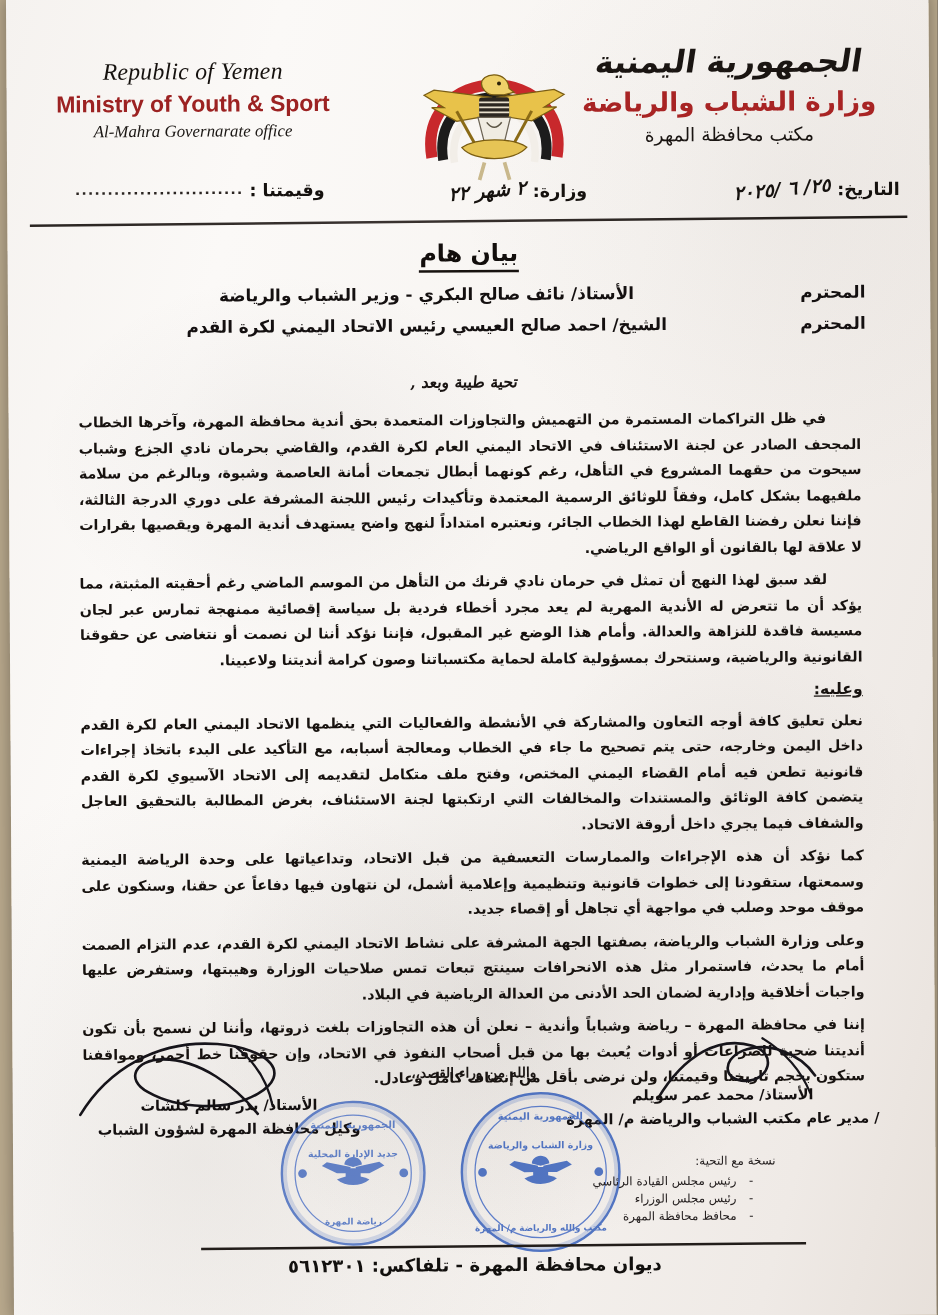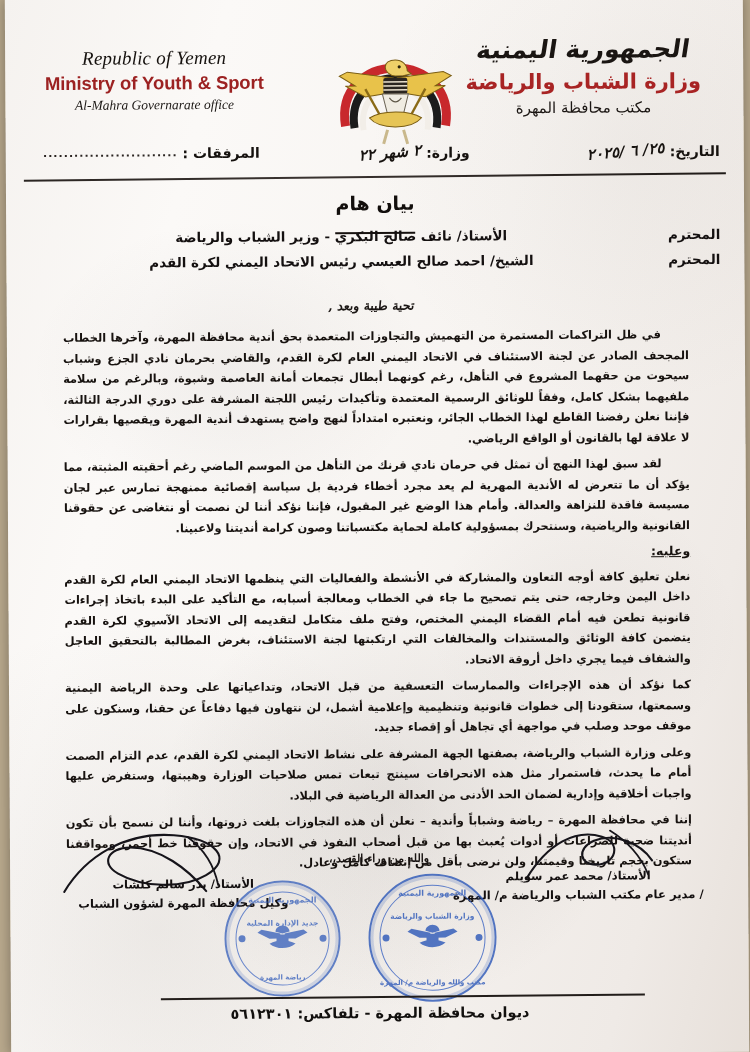--- a/index.html
+++ b/index.html
@@ -194,21 +194,21 @@
     top: 196px;
     text-align: center;
     font-family: "DejaVu Sans", sans-serif;
     font-weight: bold;
     font-size: 19px;
     color: #120e0c;
     letter-spacing: 5px;
   }
   .doc-title span {
     border-bottom: 2px solid #17120f;
-    padding-bottom: 18px;
+    padding-bottom: 2px;
   }
 
   
   .recips {
     position: absolute;
     left: 24px;
     right: 24px;
     top: 232px;
   }
   .recip-line {
@@ -216,21 +216,21 @@
     align-items: baseline;
     justify-content: flex-start;
     margin-bottom: 9px;
     font-family: "DejaVu Sans", sans-serif;
     font-weight: bold;
     font-size: 13.5px;
     color: #141010;
   }
   .recip-hon {
     width: 108px;
-    text-align: right;
+    text-align: center;
     flex: 0 0 auto;
   }
   .recip-txt {
     flex: 1 1 auto;
     text-align: center;
     padding-left: 40px;
   }
 
   .greeting {
     position: absolute;
@@ -440,21 +440,21 @@
       <div class="meta-row">
         <div class="meta-date">
           <span>التاريخ:</span>
           <span class="hand">٢٥/ ٦ /٢٠٢٥</span>
         </div>
         <div class="meta-ref">
           <span>وزارة:</span>
           <span class="hand">٢ شهر ٢٢</span>
         </div>
         <div class="meta-att">
-          <span>المرفقات :</span>
+          <span>وقيمتنا :</span>
           <span class="dots">..........................</span>
         </div>
       </div>
       <div class="rule"></div>
 
       <div class="doc-title">
         <span>بيان هام</span>
       </div>
 
       <div class="recips">
@@ -526,19 +526,27 @@
           <path d="M25 14 L6 10 L2 13 L14 19 L24 19 Z" fill="#2b57b8"></path>
           <path d="M29 14 L48 10 L52 13 L40 19 L30 19 Z" fill="#2b57b8"></path>
           <rect x="21" y="15" width="12" height="9" rx="1.5" fill="#2b57b8"></rect>
           <path d="M14 24 C22 20, 32 20, 40 24 C33 30, 21 30, 14 24 Z" fill="#2b57b8"></path>
         </svg>
         <div class="dotl"></div>
         <div class="dotr"></div>
         <div class="st-bot">مكتب والله والرياضة م/ المهرة</div>
       </div>
 
+      <div class="cc">
+        <div class="cc-title">نسخة مع التحية:</div>
+        <ul>
+          <li>رئيس مجلس القيادة الرئاسي</li>
+          <li>رئيس مجلس الوزراء</li>
+          <li>محافظ محافظة المهرة</li>
+        </ul>
+      </div>
 
       <div class="foot-rule"></div>
       <div class="footer">ديوان محافظة المهرة - تلفاكس: ٥٦١٢٣٠١</div>
 
     </div>
   </div>
 </div>
 
 </body></html>

